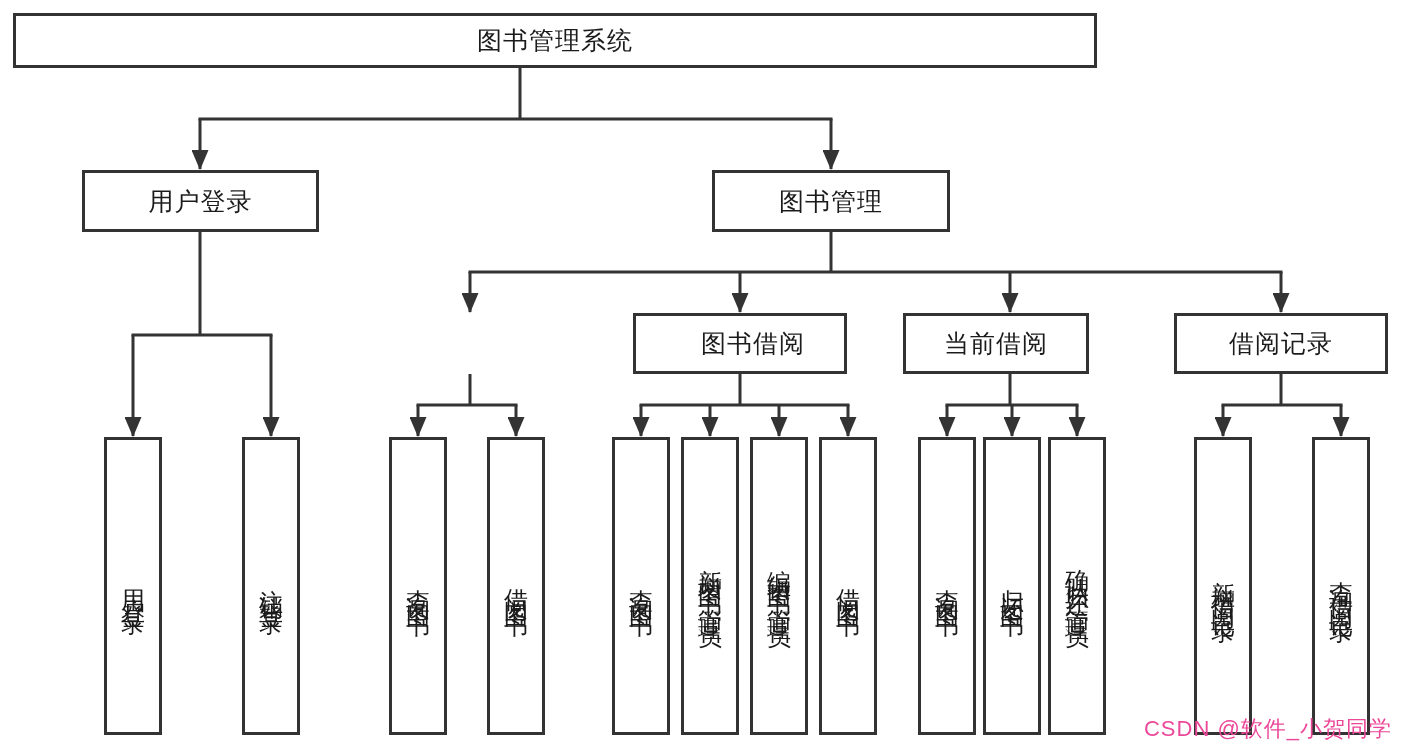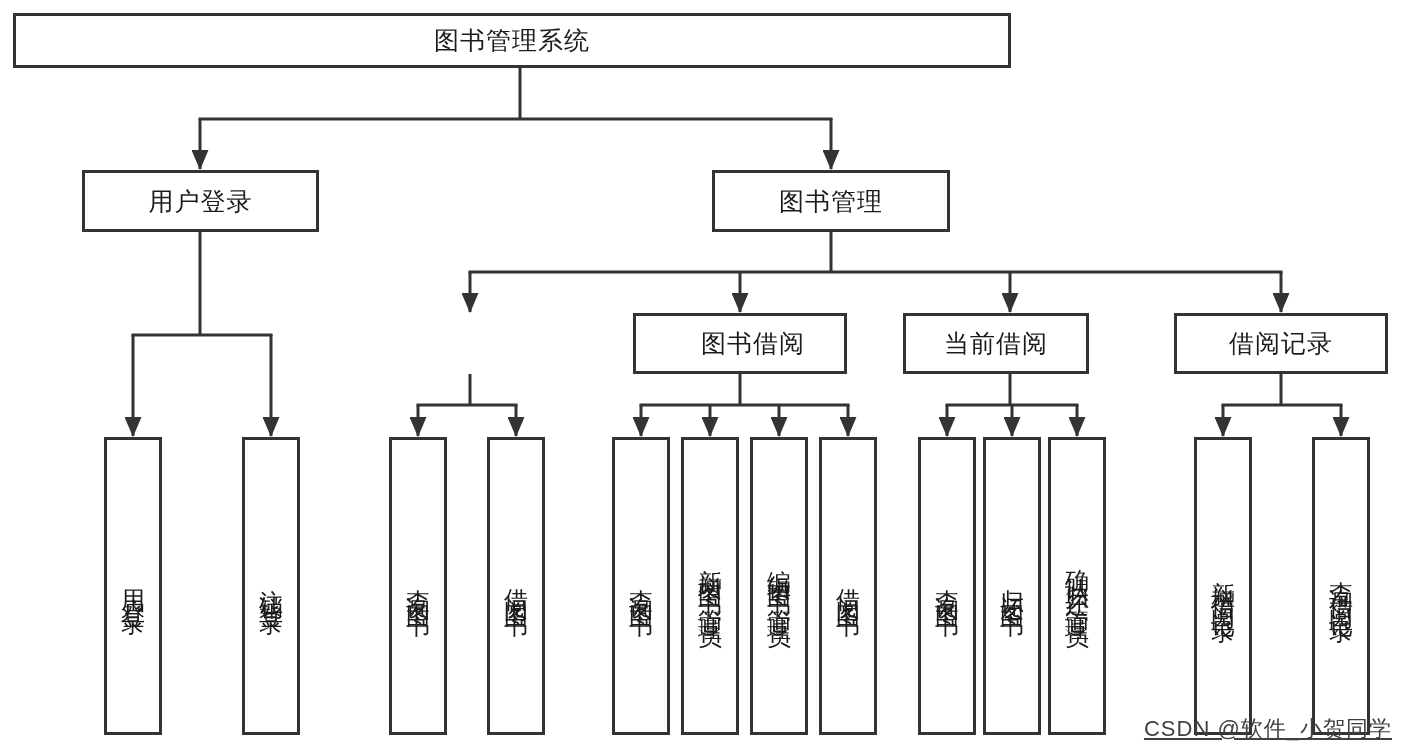--- a/index.html
+++ b/index.html
@@ -15,21 +15,21 @@
   }
   .vbox{
     position:absolute;top:437px;width:58px;height:298px;box-sizing:border-box;
     border:3px solid #333333;background:#ffffff;
     display:flex;align-items:center;justify-content:center;
     writing-mode:vertical-rl;text-orientation:mixed;
     font-size:24px;letter-spacing:8px;line-height:1;
   }
   .watermark{
     position:absolute;right:13px;bottom:3px;
-    font-size:22px;color:#404040;letter-spacing:1px;white-space:nowrap;text-decoration:underline;
+    font-size:22px;color:#ec4899;letter-spacing:1px;white-space:nowrap;
   }
 </style>
 </head>
 <body>
 
 <div class="stage">
 
   <svg width="1405" height="747" viewBox="0 0 1405 747">
     <defs>
       <marker id="arrow" markerUnits="userSpaceOnUse" viewBox="0 0 20 17" markerWidth="20" markerHeight="17" refX="19" refY="8.5" orient="auto">
@@ -73,21 +73,21 @@
       <path d="M1012 405 V436" marker-end="url(#arrow)"></path>
       <path d="M1077 405 V436" marker-end="url(#arrow)"></path>
 
       <path d="M1281 374 V405"></path>
       <path d="M1221.5 405 H1342.5"></path>
       <path d="M1223 405 V436" marker-end="url(#arrow)"></path>
       <path d="M1341 405 V436" marker-end="url(#arrow)"></path>
     </g>
   </svg>
 
-  <div class="hbox" style="left:13px;top:13px;width:998px;height:55px;">图书管理系统</div>
+  <div class="hbox" style="left:13px;top:13px;width:1084px;height:55px;">图书管理系统</div>
 
   <div class="hbox" style="left:82px;top:170px;width:237px;height:62px;">用户登录</div>
   <div class="hbox" style="left:712px;top:170px;width:238px;height:62px;">图书管理</div>
 
   <div class="hbox" style="left:633px;top:313px;width:214px;height:61px;padding-left:26px;">图书借阅</div>
   <div class="hbox" style="left:903px;top:313px;width:186px;height:61px;">当前借阅</div>
   <div class="hbox" style="left:1174px;top:313px;width:214px;height:61px;">借阅记录</div>
 
   <div class="vbox" style="left:104px;">用户登录</div>
   <div class="vbox" style="left:242px;">注销登录</div>

